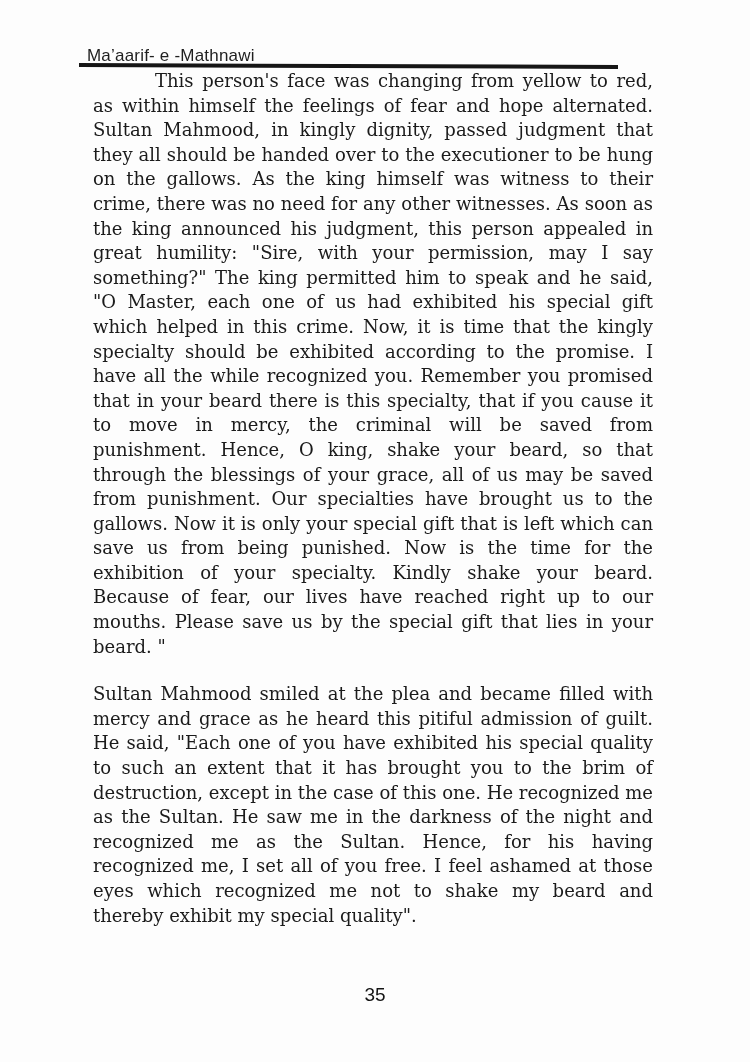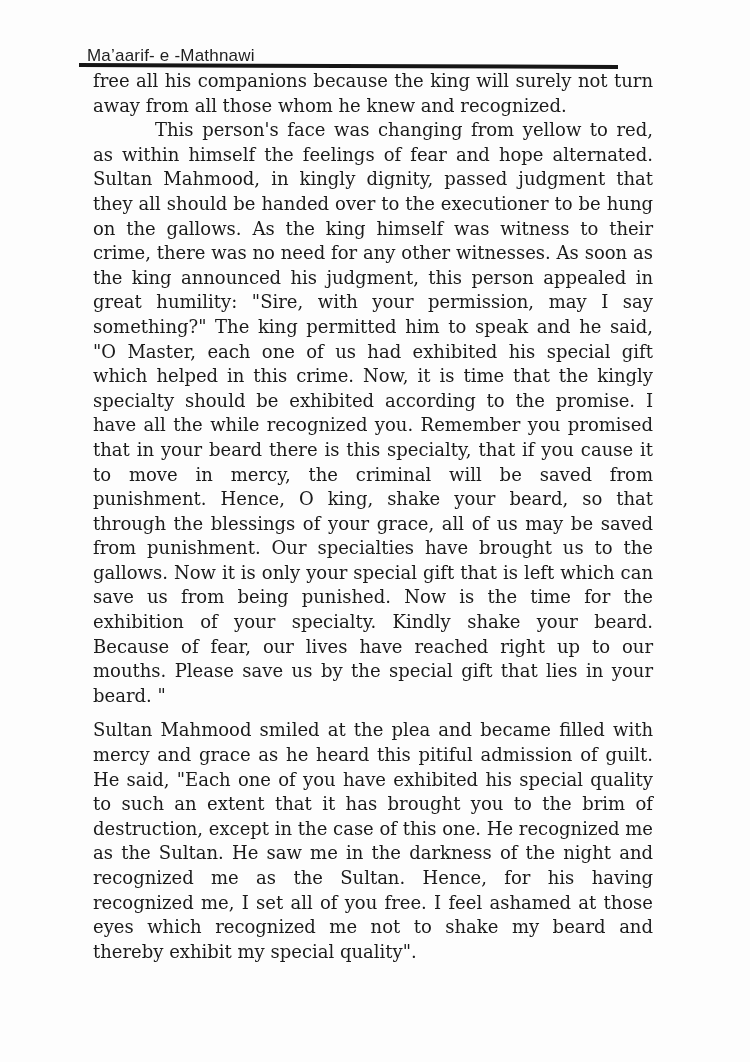--- a/index.html
+++ b/index.html
@@ -47,21 +47,21 @@
     text-justify: inter-word;
   }
   .text-block p {
     margin: 0;
     padding: 0;
   }
   .text-block p.indent {
     text-indent: 62px;
   }
   .text-block p.spaced {
-    margin-top: 10px;
+    margin-top: 23px;
   }
   .page-number {
     position: absolute;
     top: 984px;
     left: 0;
     width: 100%;
     text-align: center;
     font-family: "Liberation Sans", sans-serif;
     font-size: 19px;
     color: #141414;
@@ -70,19 +70,19 @@
 </head>
 <body>
 
 <div class="page">
 
   <div class="running-head">Ma’aarif- e -Mathnawi</div>
 
   <div class="header-rule"></div>
 
   <div class="text-block">
-    <p>free all his companions because the king will surely not turn away from all those whom he knew and recognized.</p>
     <p class="indent">This person's face was changing from yellow to red, as within himself the feelings of fear and hope alternated. Sultan Mahmood, in kingly dignity, passed judgment that they all should be handed over to the executioner to be hung on the gallows. As the king himself was witness to their crime, there was no need for any other witnesses. As soon as the king announced his judgment, this person appealed in great humility: "Sire, with your permission, may I say something?" The king permitted him to speak and he said, "O Master, each one of us had exhibited his special gift which helped in this crime. Now, it is time that the kingly specialty should be exhibited according to the promise. I have all the while recognized you. Remember you promised that in your beard there is this specialty, that if you cause it to move in mercy, the criminal will be saved from punishment. Hence, O king, shake your beard, so that through the blessings of your grace, all of us may be saved from punishment. Our specialties have brought us to the gallows. Now it is only your special gift that is left which can save us from being punished. Now is the time for the exhibition of your specialty. Kindly shake your beard. Because of fear, our lives have reached right up to our mouths. Please save us by the special gift that lies in your beard. "</p>
     <p class="spaced">Sultan Mahmood smiled at the plea and became filled with mercy and grace as he heard this pitiful admission of guilt. He said, "Each one of you have exhibited his special quality to such an extent that it has brought you to the brim of destruction, except in the case of this one. He recognized me as the Sultan. He saw me in the darkness of the night and recognized me as the Sultan. Hence, for his having recognized me, I set all of you free. I feel ashamed at those eyes which recognized me not to shake my beard and thereby exhibit my special quality".</p>
   </div>
 
+  <div class="page-number">35</div>
 
 </div>
 
 </body></html>

